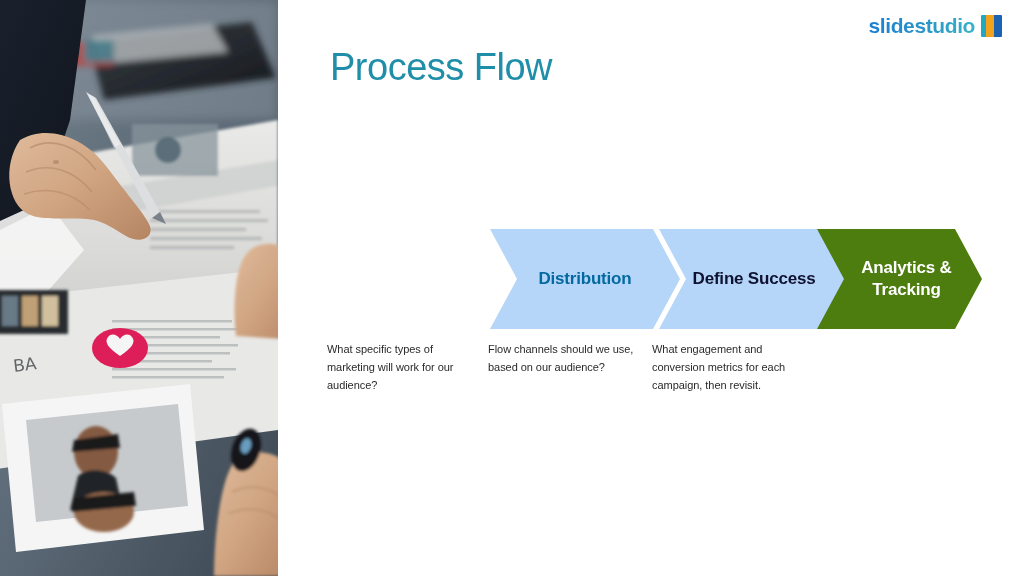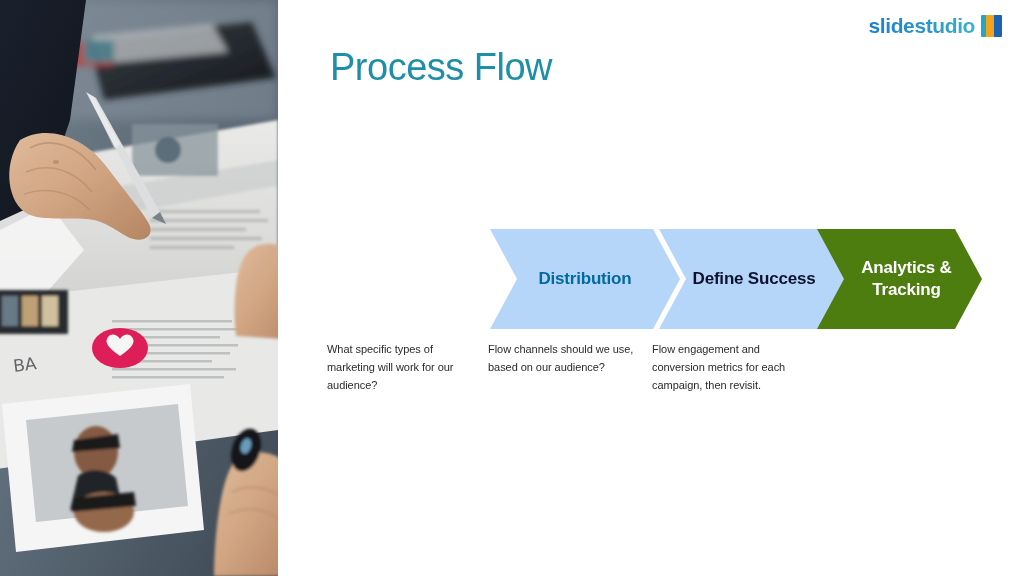--- a/index.html
+++ b/index.html
@@ -308,17 +308,17 @@
   </div>
 
   <div class="desc-row">
     <div class="desc-col c0">
       <p>What specific types of marketing will work for our audience?</p>
     </div>
     <div class="desc-col c1">
       <p>Flow channels should we use, based on our audience?</p>
     </div>
     <div class="desc-col c3">
-      <p>Flow engagement and conversion metrics for each campaign, then revisit.</p>
+      <p>What engagement and conversion metrics for each campaign, then revisit.</p>
     </div>
   </div>
 
 </div>
 
 </body></html>

